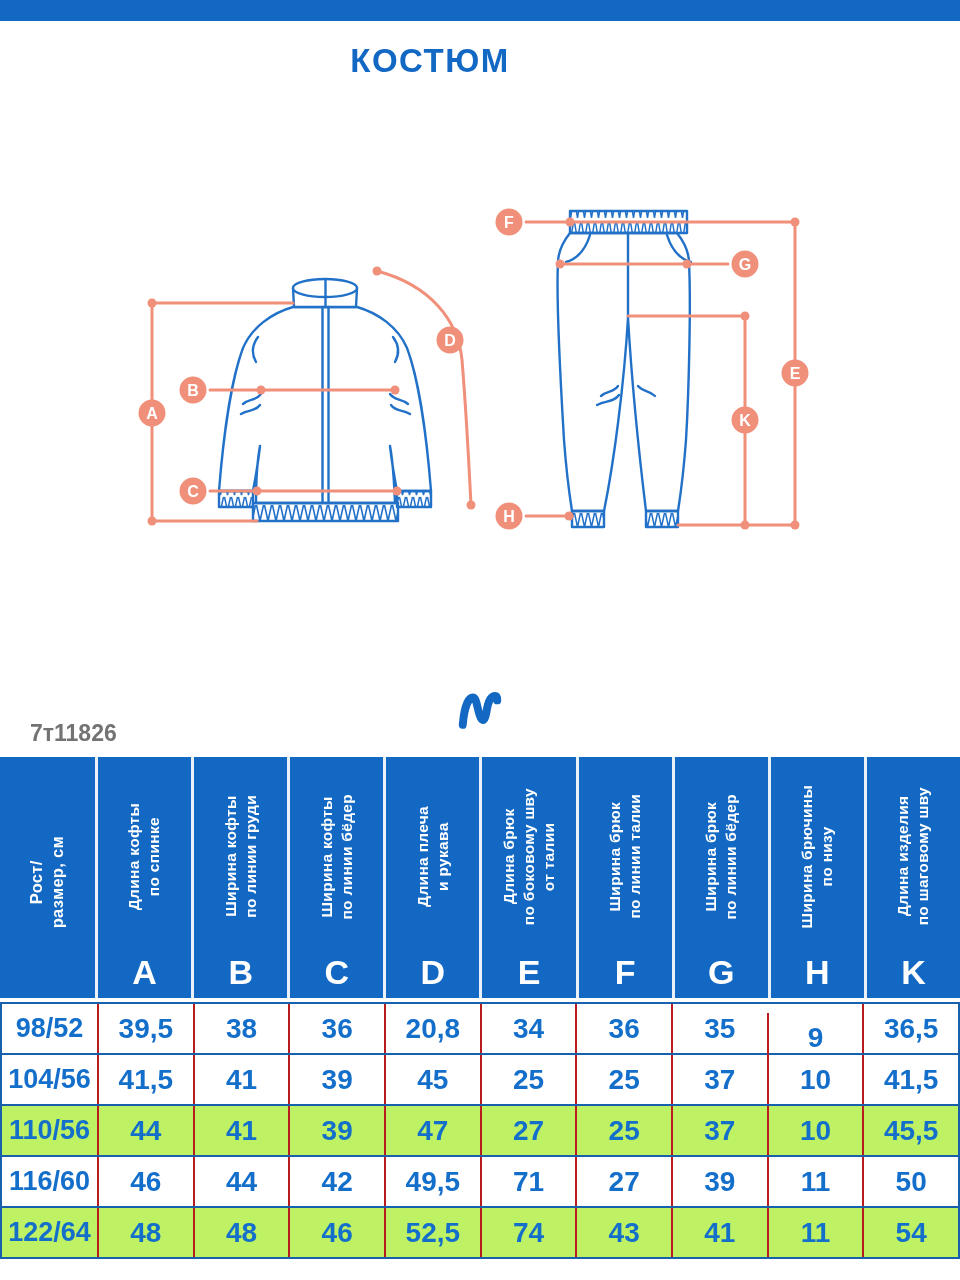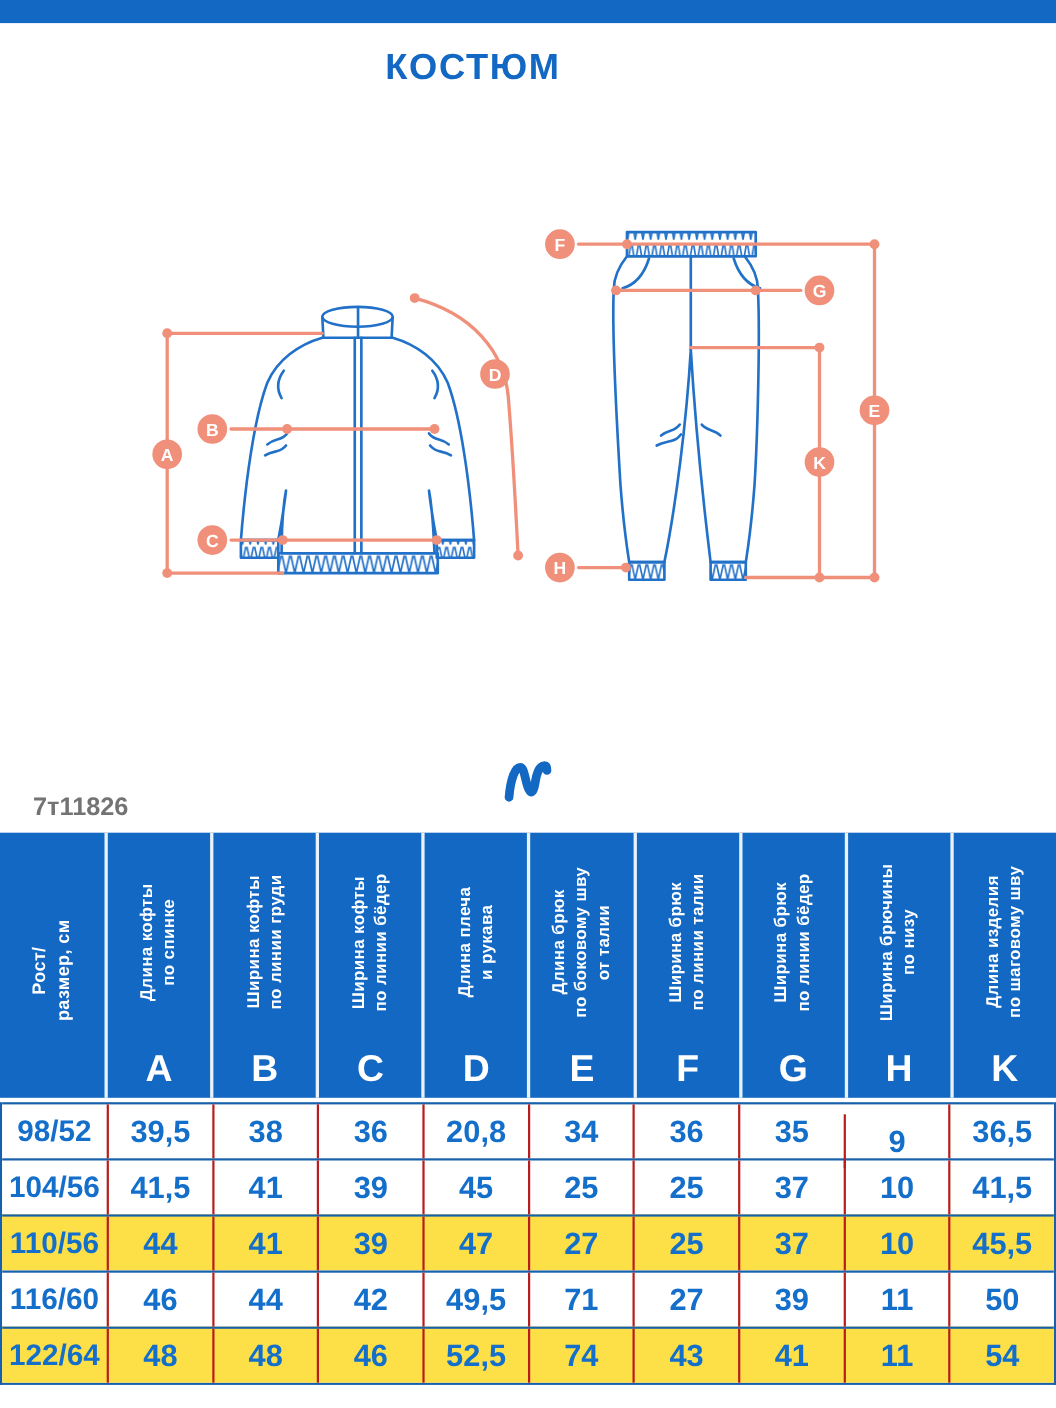--- a/index.html
+++ b/index.html
@@ -40,21 +40,21 @@
     font-size:15.5px; font-weight:700; line-height:1.3; letter-spacing:0.3px;
   }
   .th-size .vtext { font-size:16.5px; }
   .letter { height:52px; display:flex; align-items:center; justify-content:center;
     font-size:34px; font-weight:700; }
   .tbody { border:2px solid #1760AC; border-top:none; margin-top:4px; }
   .trow {
     display:grid; grid-template-columns:95px repeat(9,1fr);
     height:49px; border-top:2px solid #1760AC; background:#ffffff;
   }
-  .trow.tint { background:#fde047; }
+  .trow.tint { background:#bef264; }
   .td {
     display:flex; align-items:center; justify-content:center; min-width:0;
     font-size:28px; font-weight:700; color:#146FCB;
   }
   .td + .td { border-left:2px solid #b91c1c; }
   .td.size { font-size:27px; }
   .td.low { transform:translateY(9px); }
   svg text { font-family:"Liberation Sans","DejaVu Sans",sans-serif; }
 </style>
 </head>

